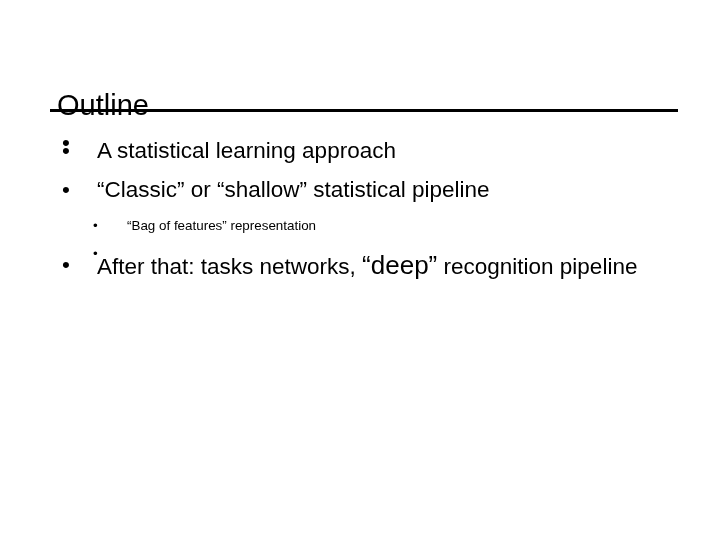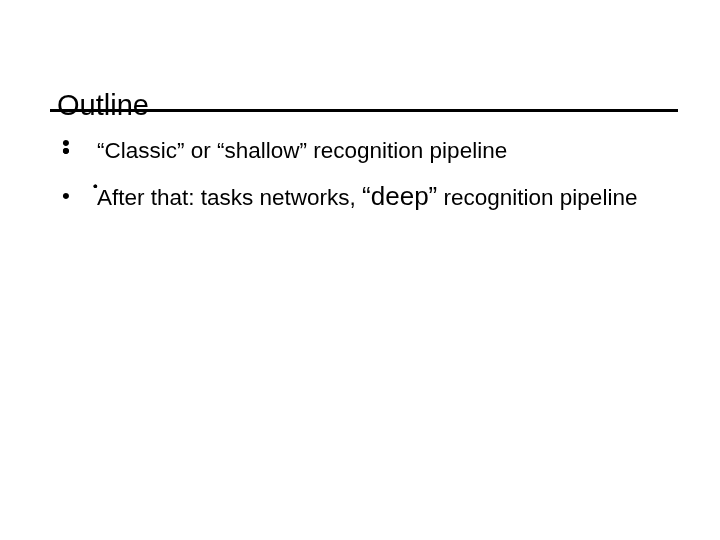--- a/index.html
+++ b/index.html
@@ -104,29 +104,31 @@
   <div class="title-rule"></div>
 
   <div class="body-list">
 
     <div class="lvl1">
       <span class="bullet-mark">•</span>
     </div>
 
     <div class="lvl1">
       <span class="bullet-mark">•</span>
+      <span>A statistical learning approach</span>
     </div>
 
     <div class="lvl1">
       <span class="bullet-mark">•</span>
-      <span>“Classic” or “shallow” recognition pipeline</span>
+      <span>“Classic” or “shallow” statistical pipeline</span>
     </div>
 
     <div class="lvl2 gap-before-sub">
       <span class="bullet-mark">•</span>
+      <span>“Bag of features” representation</span>
     </div>
 
     <div class="lvl2">
       <span class="bullet-mark">•</span>
     </div>
 
     <div class="lvl1 gap-before-last">
       <span class="bullet-mark">•</span>
       <span>After that: tasks networks, </span><span class="q-small">“deep”</span><span> recognition pipeline</span>
     </div>

